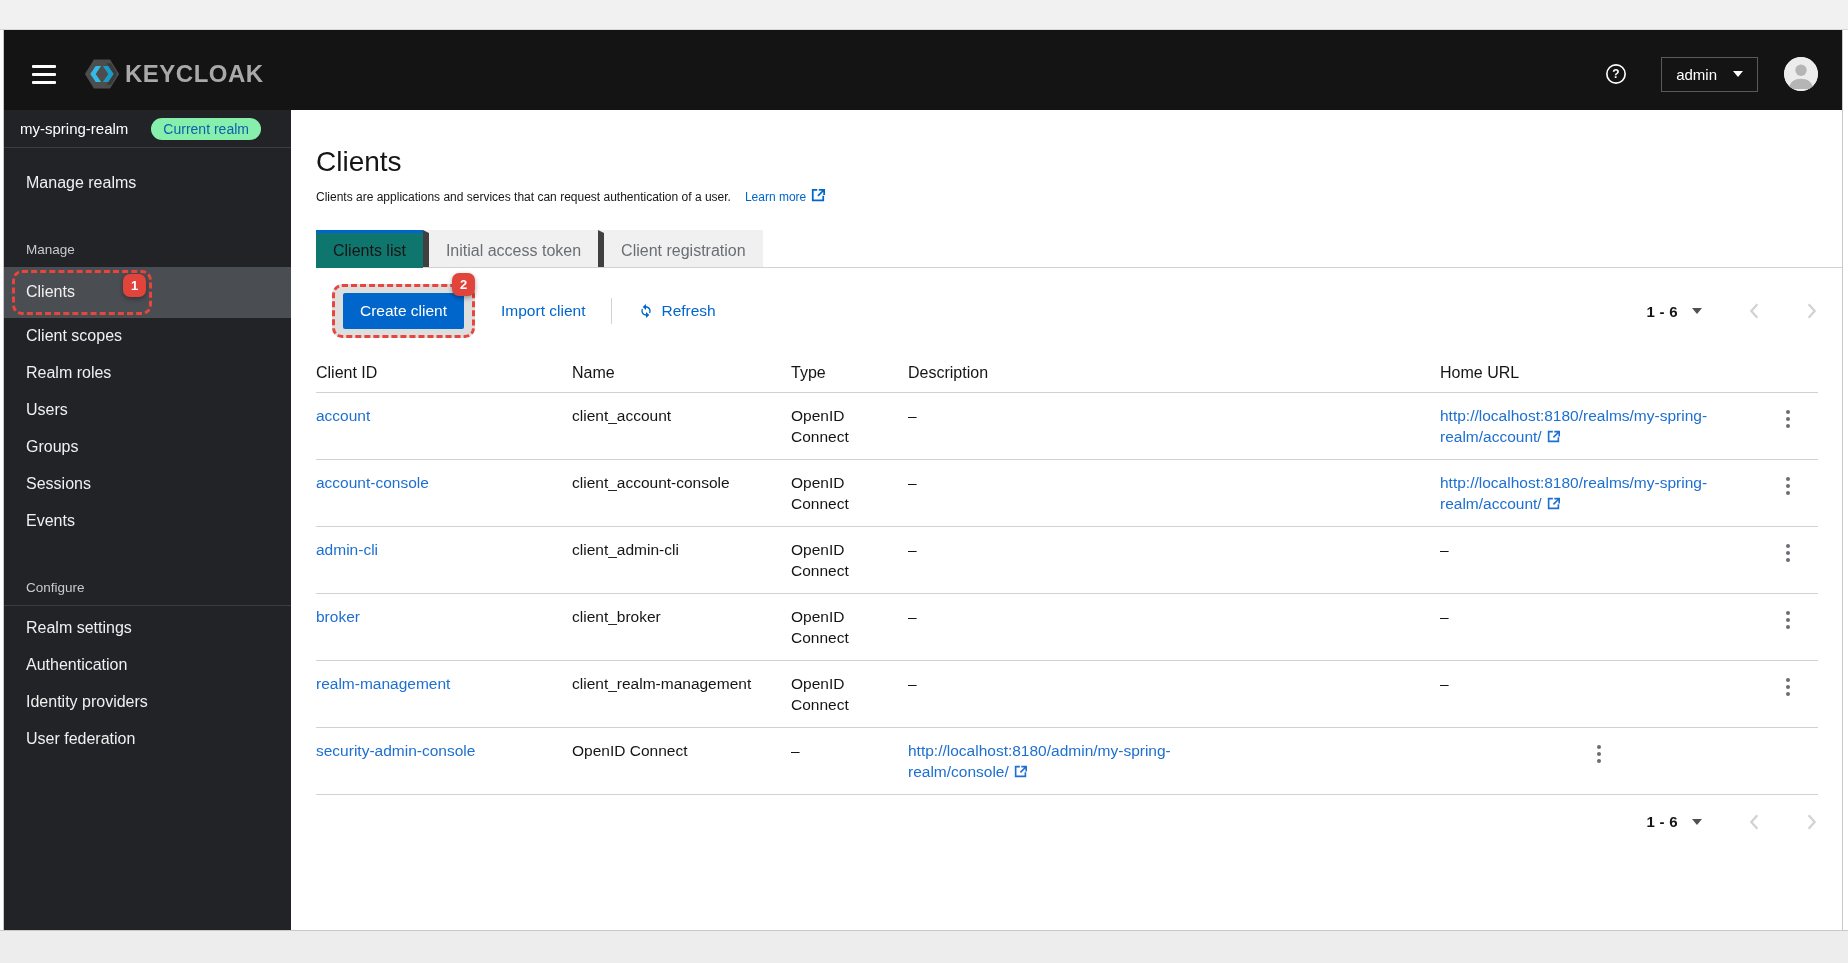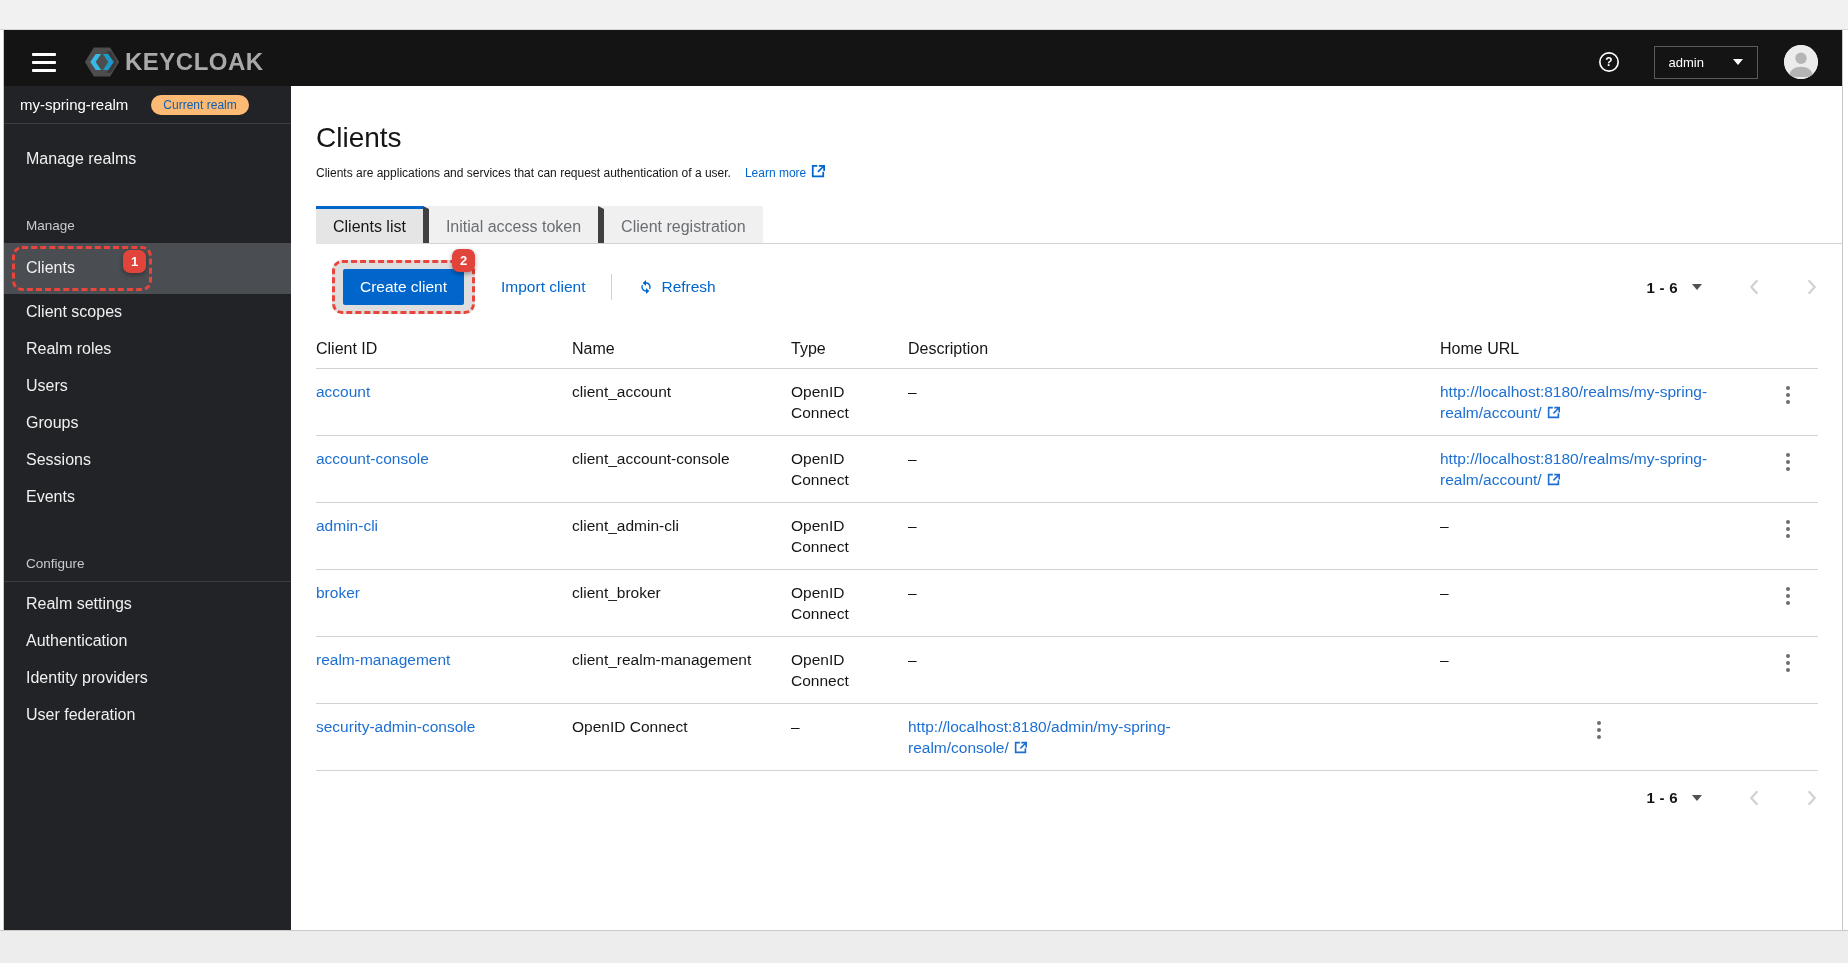--- a/index.html
+++ b/index.html
@@ -6,40 +6,40 @@
   html,body { margin:0; padding:0; width:1848px; height:963px; overflow:hidden;
     font-family:"Liberation Sans", sans-serif; background:#ffffff; color:#151515; }
 
   
   .frame-top { height:30px; background:#f1f1f1; border-bottom:1px solid #d7d7d7; }
   .frame-bottom { height:33px; background:#ededed; border-top:1px solid #c9c9c9; }
   .window { height:900px; margin:0 5px 0 3px; border-left:1px solid #c8c8c8; border-right:1px solid #c8c8c8;
     display:flex; flex-direction:column; overflow:hidden; background:#fff; }
 
   
-  .masthead { height:56px; background:#141414; display:flex; align-items:center; padding:8px 24px 0 24px; flex-shrink:0; }
+  .masthead { height:80px; background:#141414; display:flex; align-items:center; padding:8px 24px 0 24px; flex-shrink:0; }
   .hamburger { background:none; border:0; display:flex; flex-direction:column; gap:5px; padding:4px; cursor:pointer; margin-right:24px; }
   .hamburger span { width:24px; height:3px; background:#fff; border-radius:1px; }
   .brand { display:flex; align-items:center; gap:1px; }
   .brand-text { font-size:24px; font-weight:700; letter-spacing:.5px; color:#a9a9a9; }
   .mast-spacer { flex:1; }
   .help-btn { background:none; border:0; cursor:pointer; margin-right:28px; display:flex; }
-  .admin-menu { border:1px solid #5a5a5a; background:none; color:#fff; font-size:13px;
-    padding:8px 14px; display:flex; align-items:center; gap:29px; cursor:pointer; margin-right:26px; }
+  .admin-menu { border:1px solid #5a5a5a; background:none; color:#fff; font-size:15px;
+    padding:8px 14px; display:flex; align-items:center; gap:16px; cursor:pointer; margin-right:26px; }
   .caret-down { width:0; height:0; border-left:5px solid transparent; border-right:5px solid transparent; border-top:6px solid #fff; }
   .avatar { width:34px; height:34px; border-radius:50%; overflow:hidden; background:#ececec; flex-shrink:0; }
 
   
   .app-body { flex:1; display:flex; min-height:0; }
 
   
   .sidebar { width:287px; background:#212327; color:#f0f0f0; flex-shrink:0; font-size:16px; }
   .realm-row { display:flex; align-items:center; gap:23px; height:37px; padding-left:16px; cursor:pointer; }
   .realm-name { font-size:15px; color:#fff; }
-  .realm-pill { background:#fdba74; color:#0f5fae; font-size:12px; padding:3px 12px; border-radius:12px; white-space:nowrap; }
+  .realm-pill { background:#86efac; color:#0f5fae; font-size:14px; padding:3px 12px; border-radius:12px; white-space:nowrap; }
   .sidebar-divider { border-bottom:1px solid #3a3d41; }
   .nav-top-item { padding:12px 0 12px 22px; margin-top:14px; cursor:pointer; }
   .nav-group.manage { margin-top:30px; }
   .nav-group.configure { margin-top:32px; }
   .nav-group-label { font-size:13.5px; color:#c8cacc; padding:8px 0 10px 22px; }
   .nav-group.configure .nav-group-label { border-bottom:1px solid #3a3d41; margin-bottom:4px; }
   .nav-list { list-style:none; margin:0; padding:0; }
   .nav-item { position:relative; padding:9px 0 10px 22px; cursor:pointer; }
   .nav-item.selected { background:#4a4d52; padding:16px 0 17px 22px; }
   .annotation-box { position:absolute; left:8px; top:3px; bottom:3px; width:140px;
@@ -55,21 +55,21 @@
   .page-desc { font-size:12px; margin-top:10px; }
   .learn-link { color:#0066cc; text-decoration:none; margin-left:14px; white-space:nowrap; }
   .ext-icon { vertical-align:-1px; margin-left:5px; }
 
   
   .tabbar { margin-top:26px; display:flex; position:relative; }
   .tabbar::after { content:""; position:absolute; left:0; right:0; bottom:0; height:1px; background:#d2d2d2; z-index:0; }
   .tab { height:38px; display:flex; align-items:center; padding:0 17px; font-size:16px;
     background:#f0f0f0; color:#6a6e73; border-top:3px solid transparent; cursor:pointer; position:relative; }
   .tab + .tab { border-left:6px solid #404040; }
-  .tab.active { background:#e5e5e5; color:#151515; border-top-color:#0066cc; z-index:1; border-left:0; }
+  .tab.active { background:#0f766e; color:#151515; border-top-color:#0066cc; z-index:1; border-left:0; }
 
   
   .toolbar { display:flex; align-items:center; padding:16px 24px 16px 0; }
   .search-group { display:flex; align-items:stretch; height:36px; border:1px solid #d2d2d2; background:#fff; }
   .search-input-wrap { display:flex; align-items:center; gap:8px; padding:0 10px; border-bottom:1px solid #4f5255; }
   .search-input-wrap input { border:0; outline:0; font-size:15px; width:128px; color:#151515; font-family:inherit; }
   .search-input-wrap input::placeholder { color:#6a6e73; }
   .search-arrow { width:36px; border:0; border-left:1px solid #d2d2d2; background:#fff; font-size:17px; cursor:pointer; color:#151515; }
   .create-annotation { position:relative; margin-left:16px; border:3px dashed #e8453c; border-radius:10px;
     padding:6px 8px; background:rgba(0,0,0,0.13); }

